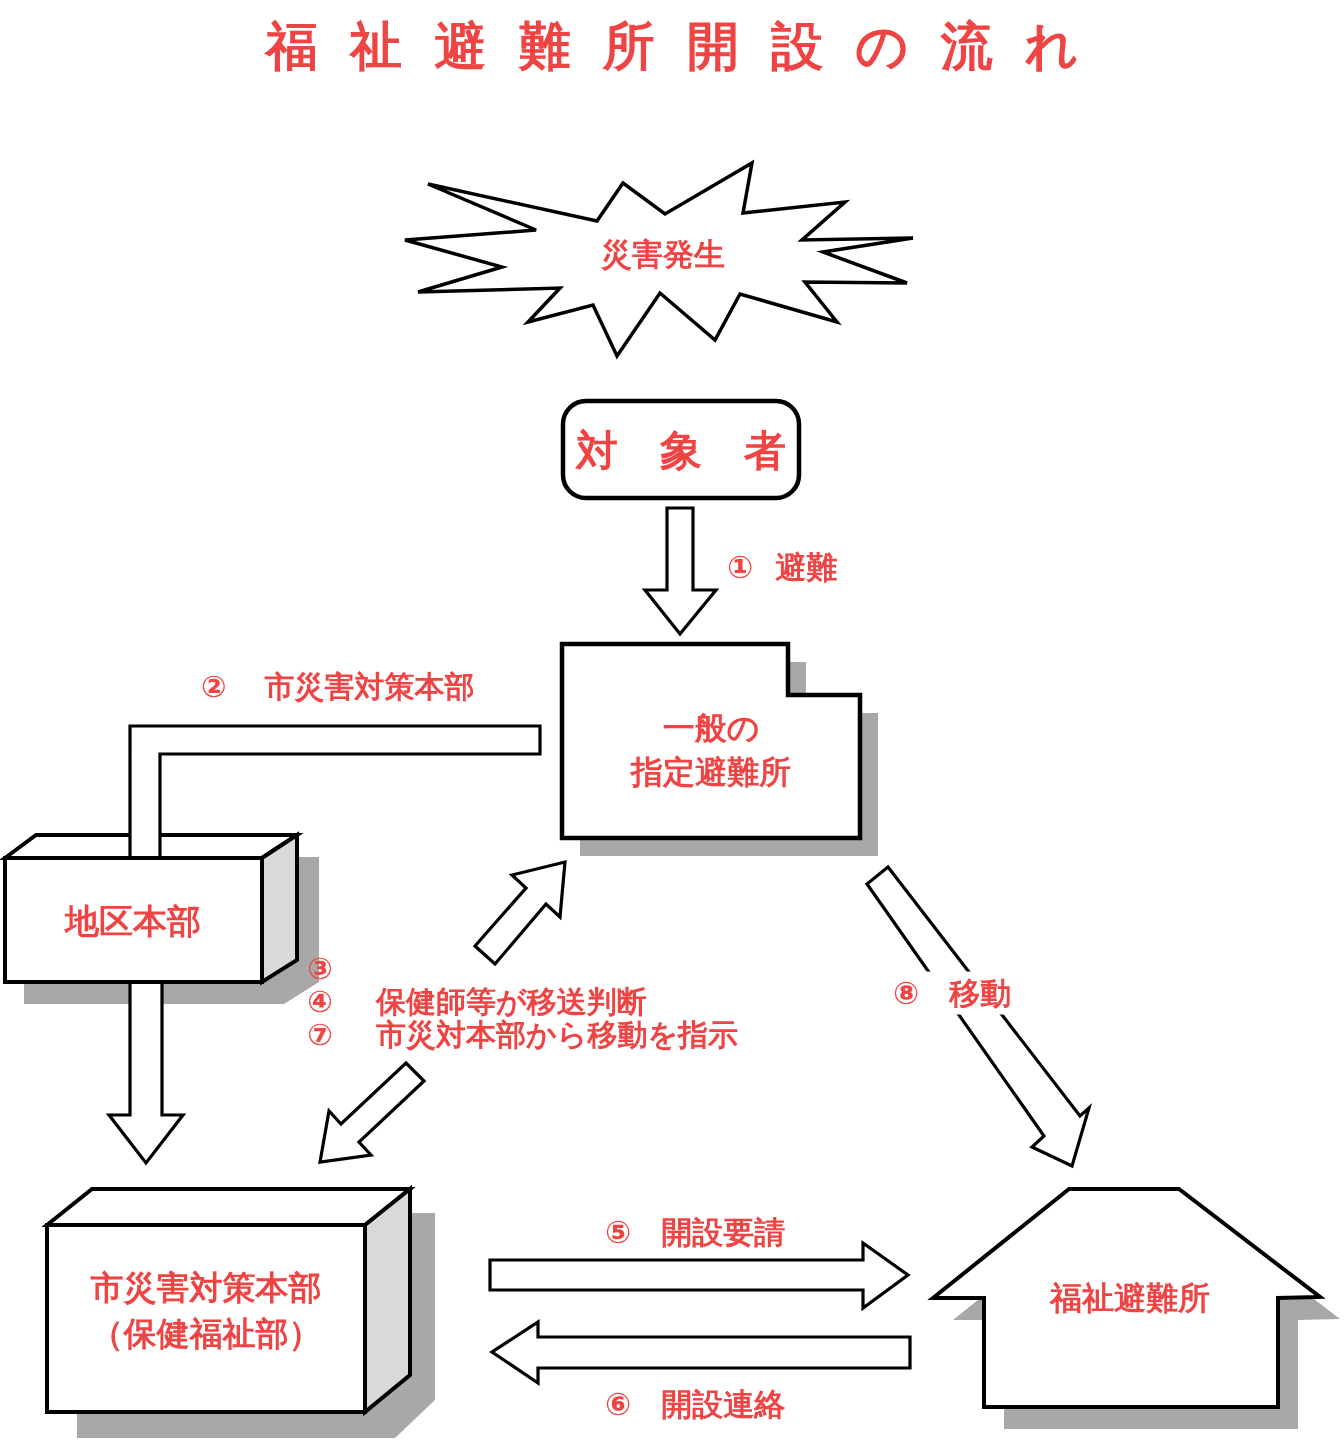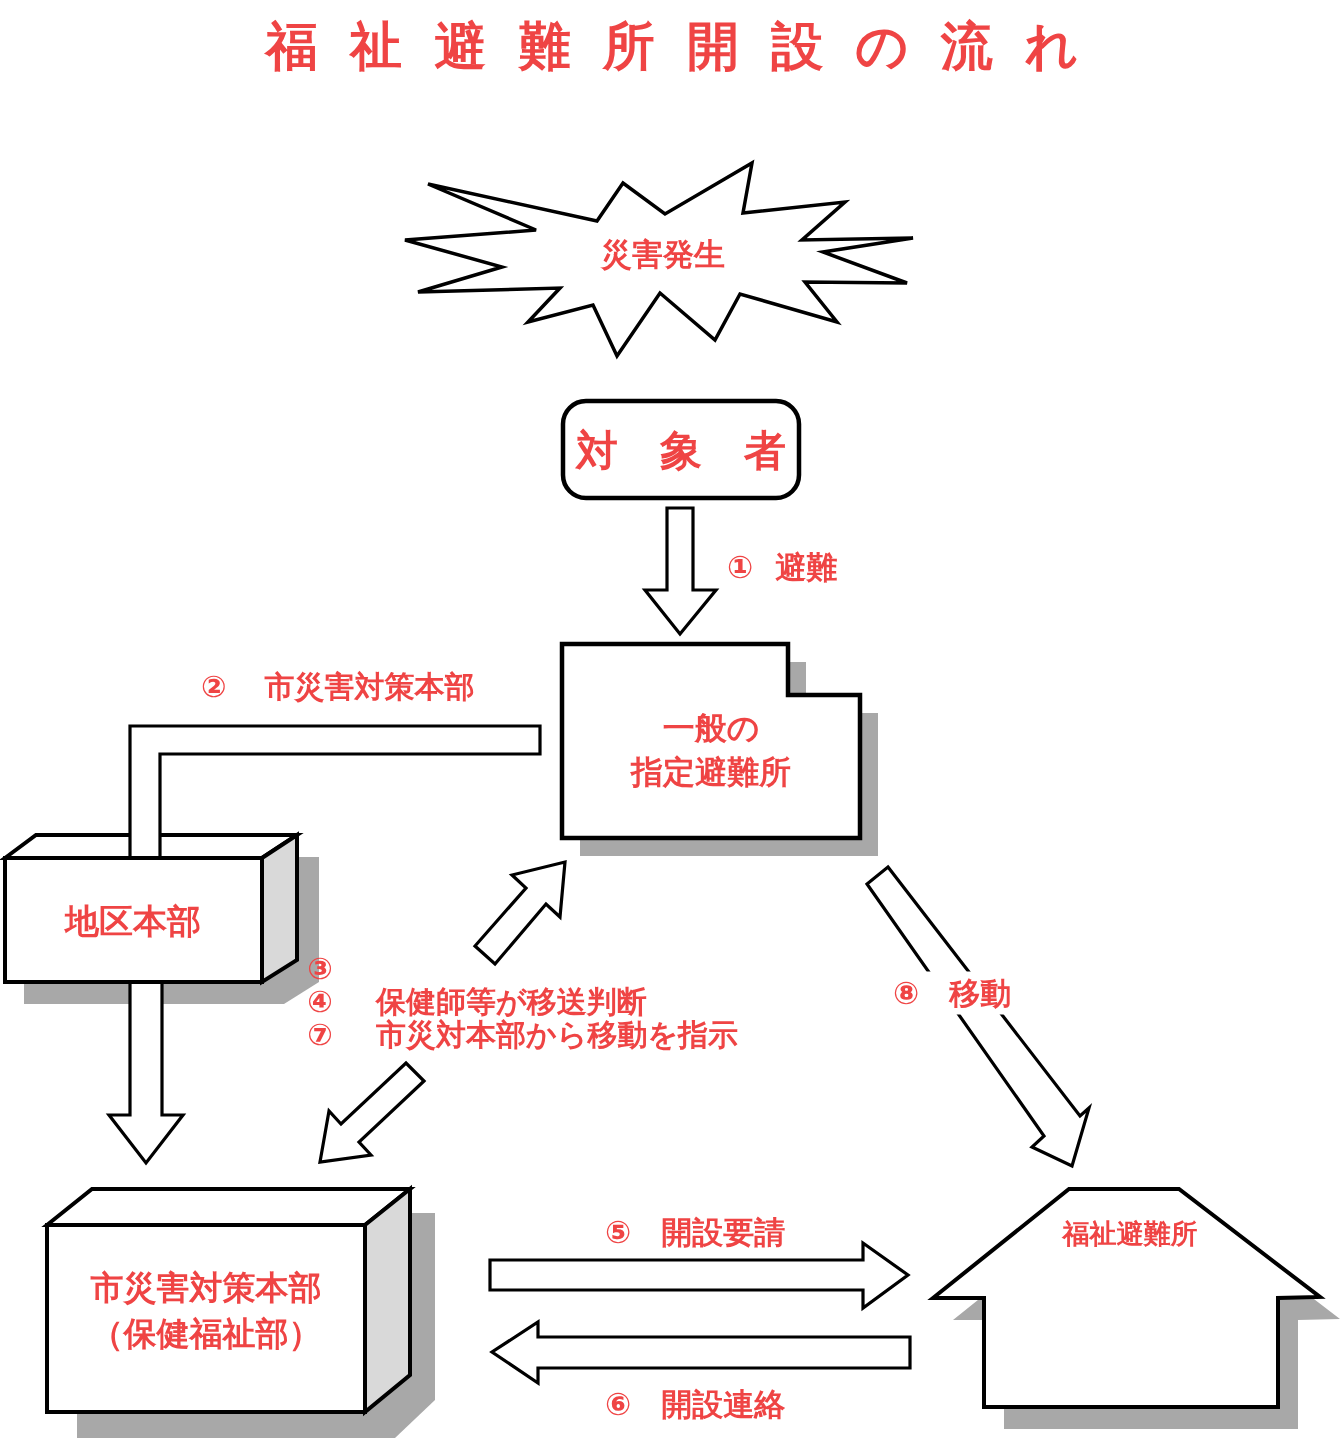--- a/index.html
+++ b/index.html
@@ -128,15 +128,15 @@
   <div class="lbl row center" style="left:695px;top:1232px;font-size:31px;column-gap:30px;">
     <span>⑤</span>
     <span>開設要請</span>
   </div>
 
   <div class="lbl row center" style="left:695px;top:1404px;font-size:31px;column-gap:30px;">
     <span>⑥</span>
     <span>開設連絡</span>
   </div>
 
-  <div class="lbl center" style="left:1130px;top:1234px;font-size:27px;font-family:Liberation Serif, serif;">福祉避難所</div>
+  <div class="lbl center" style="left:1130px;top:1298px;font-size:32px;font-family:Liberation Serif, serif;">福祉避難所</div>
 
 </div>
 
 </body></html>

